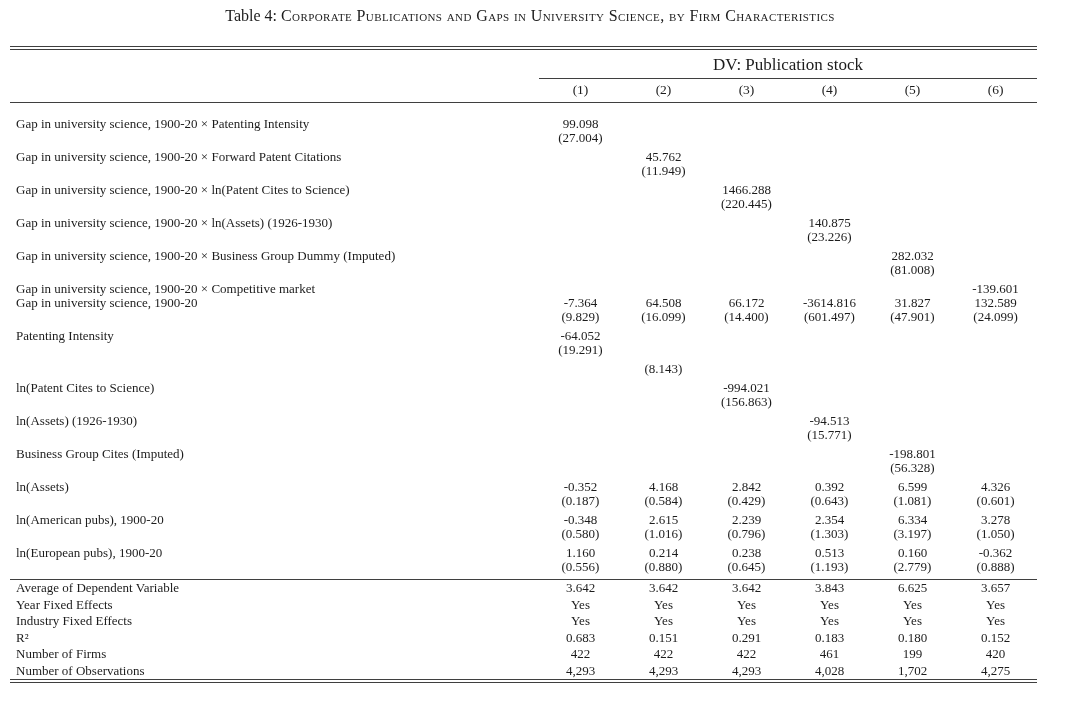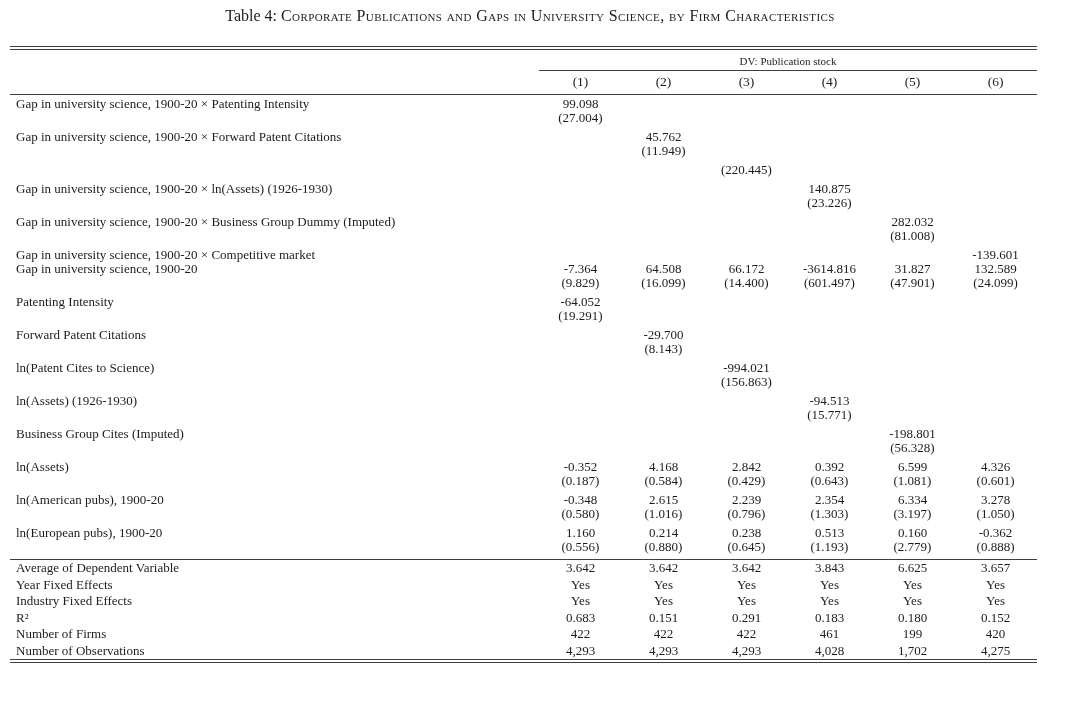--- a/index.html
+++ b/index.html
@@ -20,26 +20,26 @@
     position:absolute; top:46px; left:10px; width:1027px;
     border-collapse:collapse; table-layout:fixed;
     border-top:4px double #3f3f3f;
     border-bottom:4px double #3f3f3f;
   }
   col.c-label { width:529px; }
   col.c-data  { width:83px;  }
   td { font-size:13px; text-align:center; vertical-align:bottom; padding:0; }
   td.lbl { text-align:left; padding-left:6px; }
   
-  tr.dv-row td { font-size:11px; padding:5px 0 3px; }
+  tr.dv-row td { font-size:17px; padding:5px 0 3px; }
   tr.dv-row td.dv-cell { border-bottom:1px solid #3f3f3f; }
   tr.numcol-row td { font-size:13.5px; padding:3px 0 4px; border-bottom:1px solid #3f3f3f; }
   
   #body-rows tr td { line-height:14px; }
-  #body-rows tr:first-child td { padding-top:2px; }
+  #body-rows tr:first-child td { padding-top:14px; }
   #body-rows tr.se-row td { padding-bottom:5px; }
   
   #summary-rows tr td { line-height:16.5px; }
   #summary-rows tr:first-child td { border-top:1px solid #3f3f3f;margin-top:6px; }
 </style>
 </head>
 <body>
 
 <div class="page">
 
@@ -102,20 +102,29 @@
         </tr>
         <tr class="se-row">
           <td class="lbl"></td>
           <td class="num"></td>
           <td class="num">(11.949)</td>
           <td class="num"></td>
           <td class="num"></td>
           <td class="num"></td>
           <td class="num"></td>
         </tr>
+        <tr class="coef-row">
+          <td class="lbl">Gap in university science, 1900-20 × ln(Patent Cites to Science)</td>
+          <td class="num"></td>
+          <td class="num"></td>
+          <td class="num">1466.288</td>
+          <td class="num"></td>
+          <td class="num"></td>
+          <td class="num"></td>
+        </tr>
         <tr class="se-row">
           <td class="lbl"></td>
           <td class="num"></td>
           <td class="num"></td>
           <td class="num">(220.445)</td>
           <td class="num"></td>
           <td class="num"></td>
           <td class="num"></td>
         </tr>
         <tr class="coef-row">
@@ -192,29 +201,20 @@
         </tr>
         <tr class="se-row">
           <td class="lbl"></td>
           <td class="num">(19.291)</td>
           <td class="num"></td>
           <td class="num"></td>
           <td class="num"></td>
           <td class="num"></td>
           <td class="num"></td>
         </tr>
-        <tr class="coef-row">
-          <td class="lbl">Forward Patent Citations</td>
-          <td class="num"></td>
-          <td class="num">-29.700</td>
-          <td class="num"></td>
-          <td class="num"></td>
-          <td class="num"></td>
-          <td class="num"></td>
-        </tr>
         <tr class="se-row">
           <td class="lbl"></td>
           <td class="num"></td>
           <td class="num">(8.143)</td>
           <td class="num"></td>
           <td class="num"></td>
           <td class="num"></td>
           <td class="num"></td>
         </tr>
         <tr class="coef-row">

